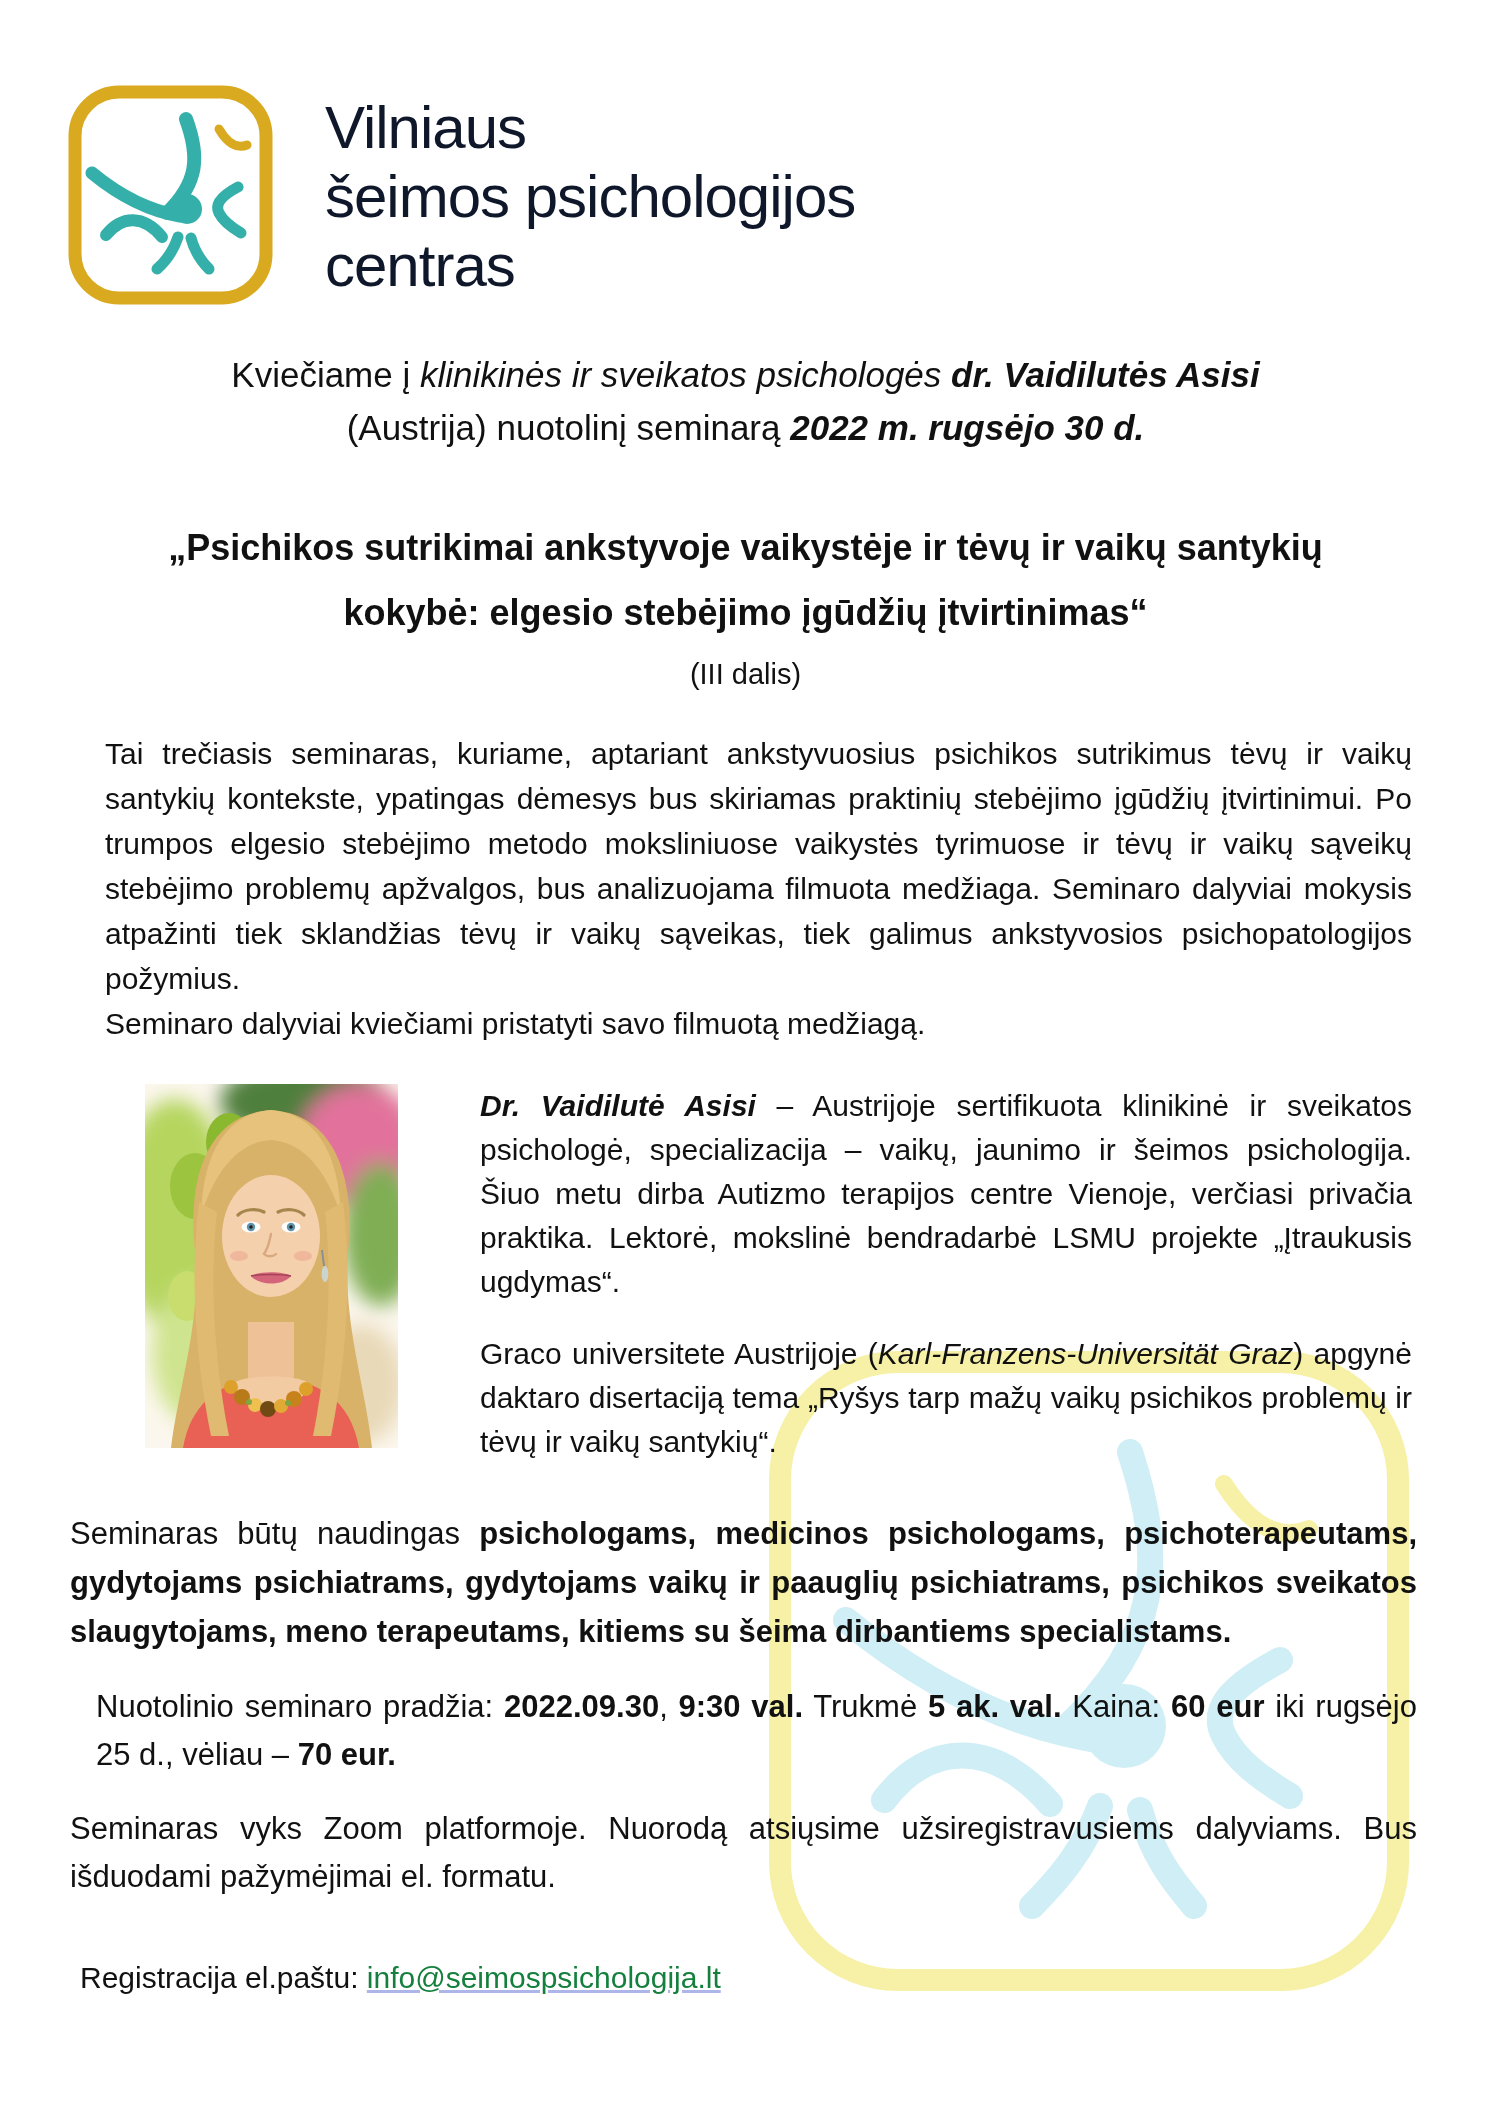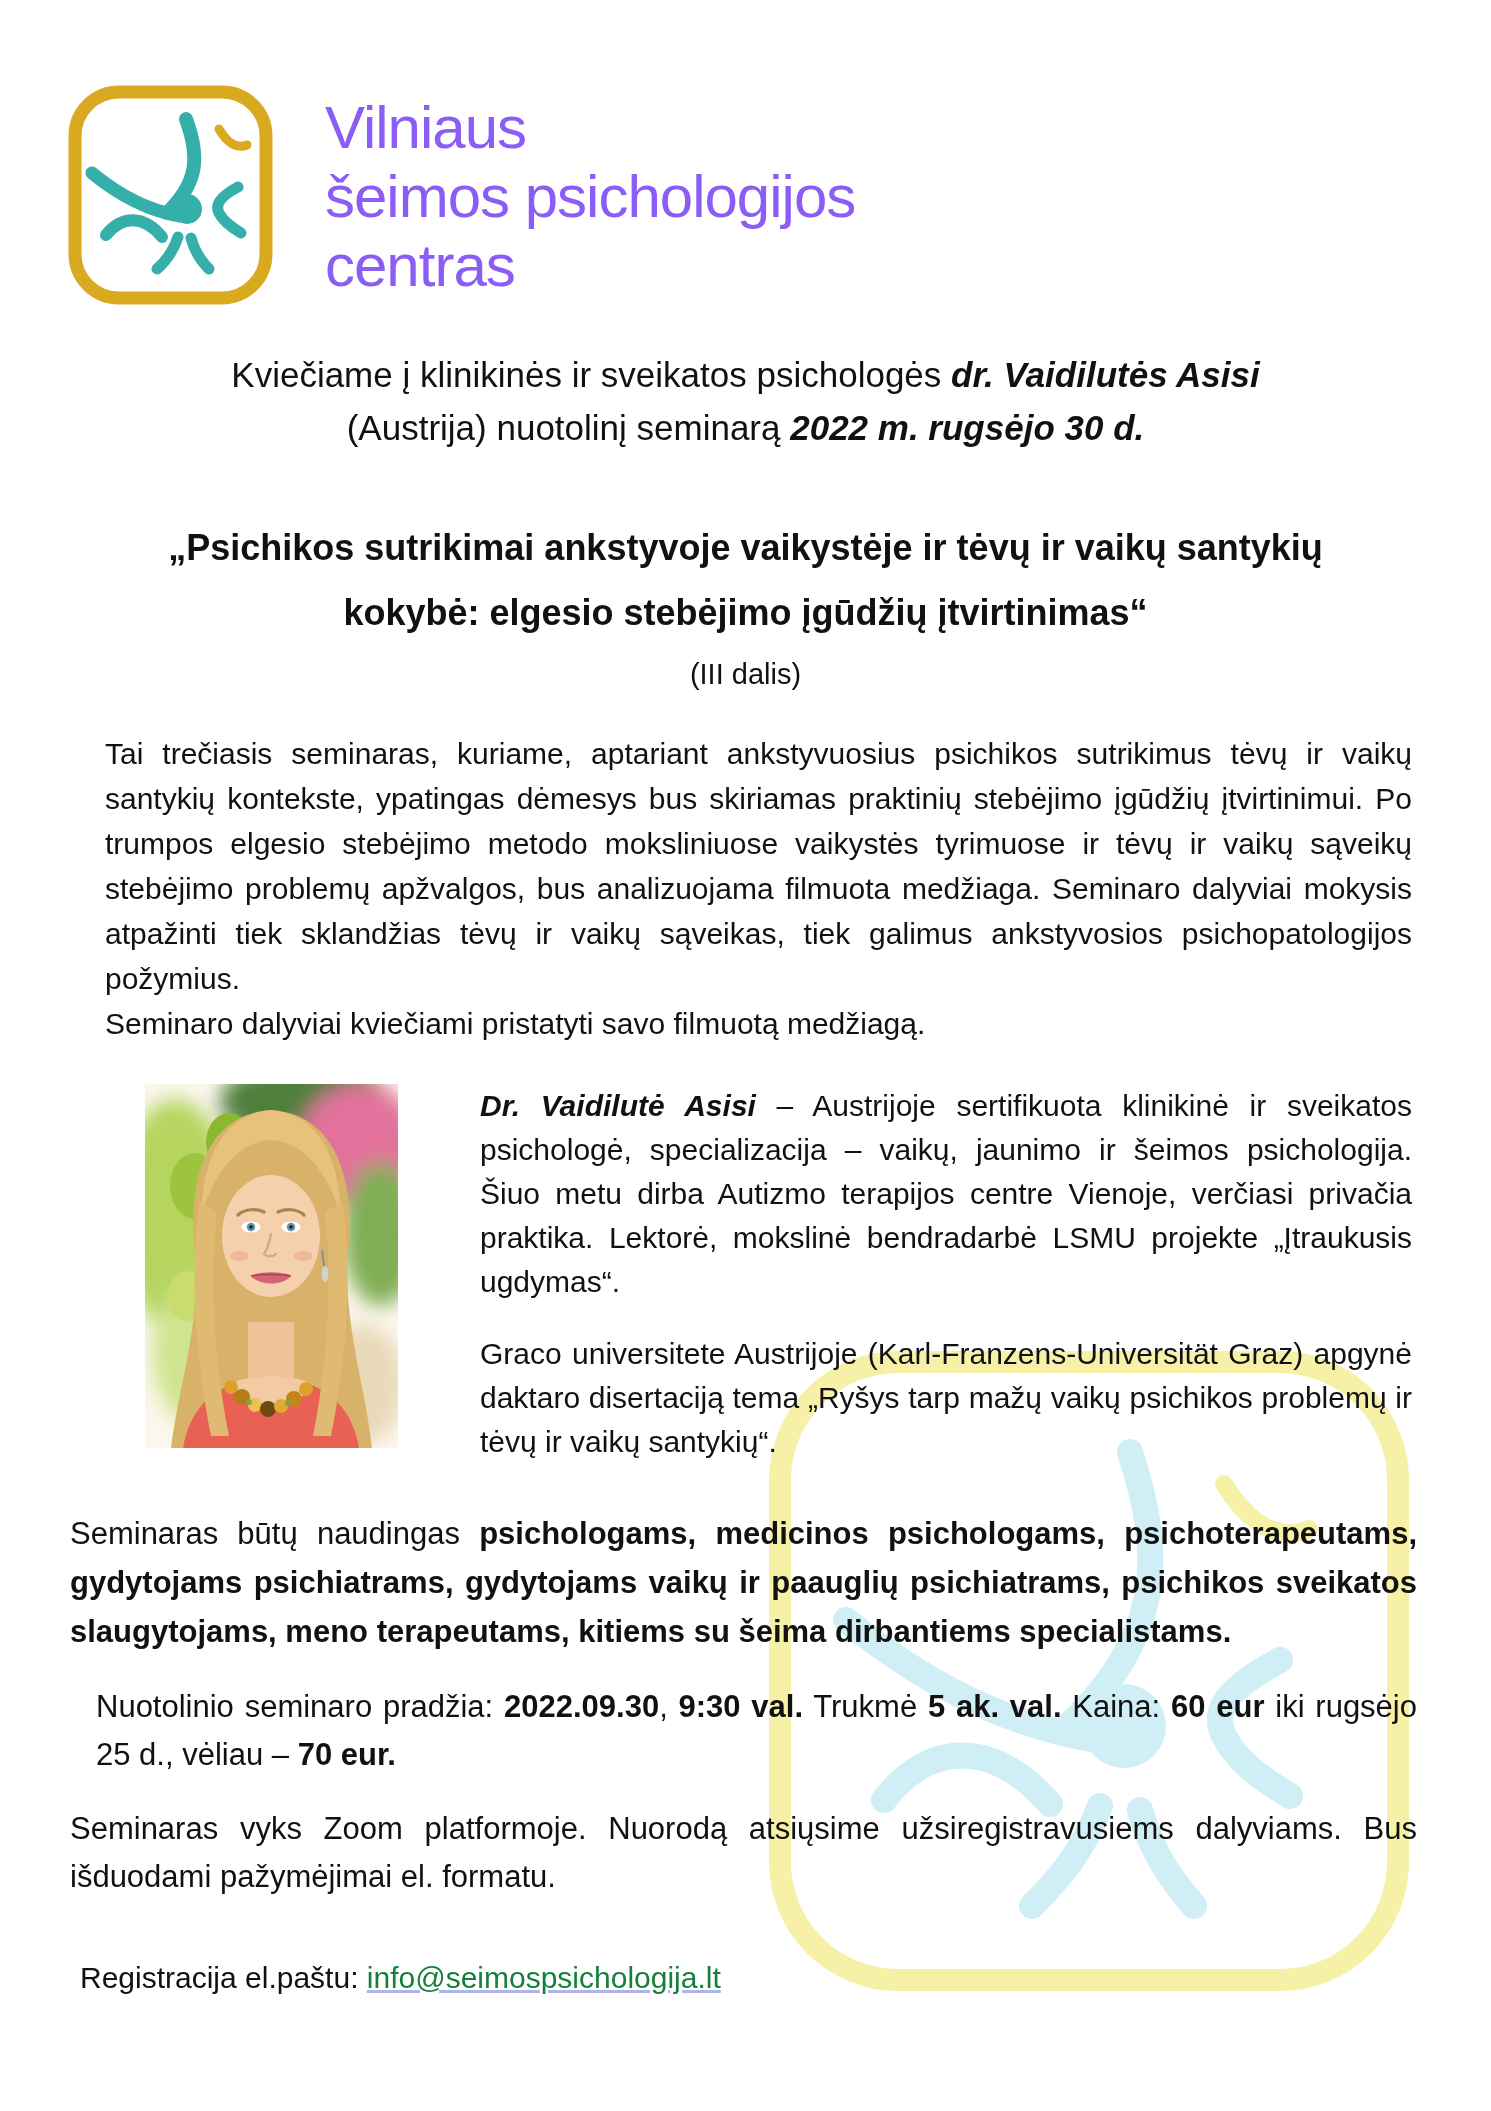--- a/index.html
+++ b/index.html
@@ -6,26 +6,26 @@
   .page {
     position:relative; width:1491px; height:2111px; background:#ffffff;
     font-family:"Liberation Sans", sans-serif; color:#111111; overflow:hidden;
   }
   .watermark { position:absolute; left:762px; top:1348px; z-index:0; }
   .content { position:relative; z-index:1; }
 
   .brand-row { display:flex; align-items:flex-start; padding:85px 0 0 68px; }
   .logo { flex:0 0 auto; }
   .wordmark {
-    margin:8px 0 0 52px; font-size:60px; line-height:1.15; color:#8b5cf6;
+    margin:8px 0 0 52px; font-size:60px; line-height:1.15; color:#0f172a;
     letter-spacing:-1px; font-weight:normal;
   }
 
   .invite { text-align:center; font-size:35px; line-height:1.5; margin-top:44px; padding:0 70px; }
-  .it { }
+  .it { font-style:italic; }
   .b  { font-weight:bold; }
   .bi { font-weight:bold; font-style:italic; }
 
   .title {
     font-size:36px; font-weight:bold; text-align:center; line-height:1.8;
     max-width:1270px; margin:62px auto 0 auto;
   }
   .part { text-align:center; font-size:29px; margin-top:12px; }
 
   p { margin:0; }

